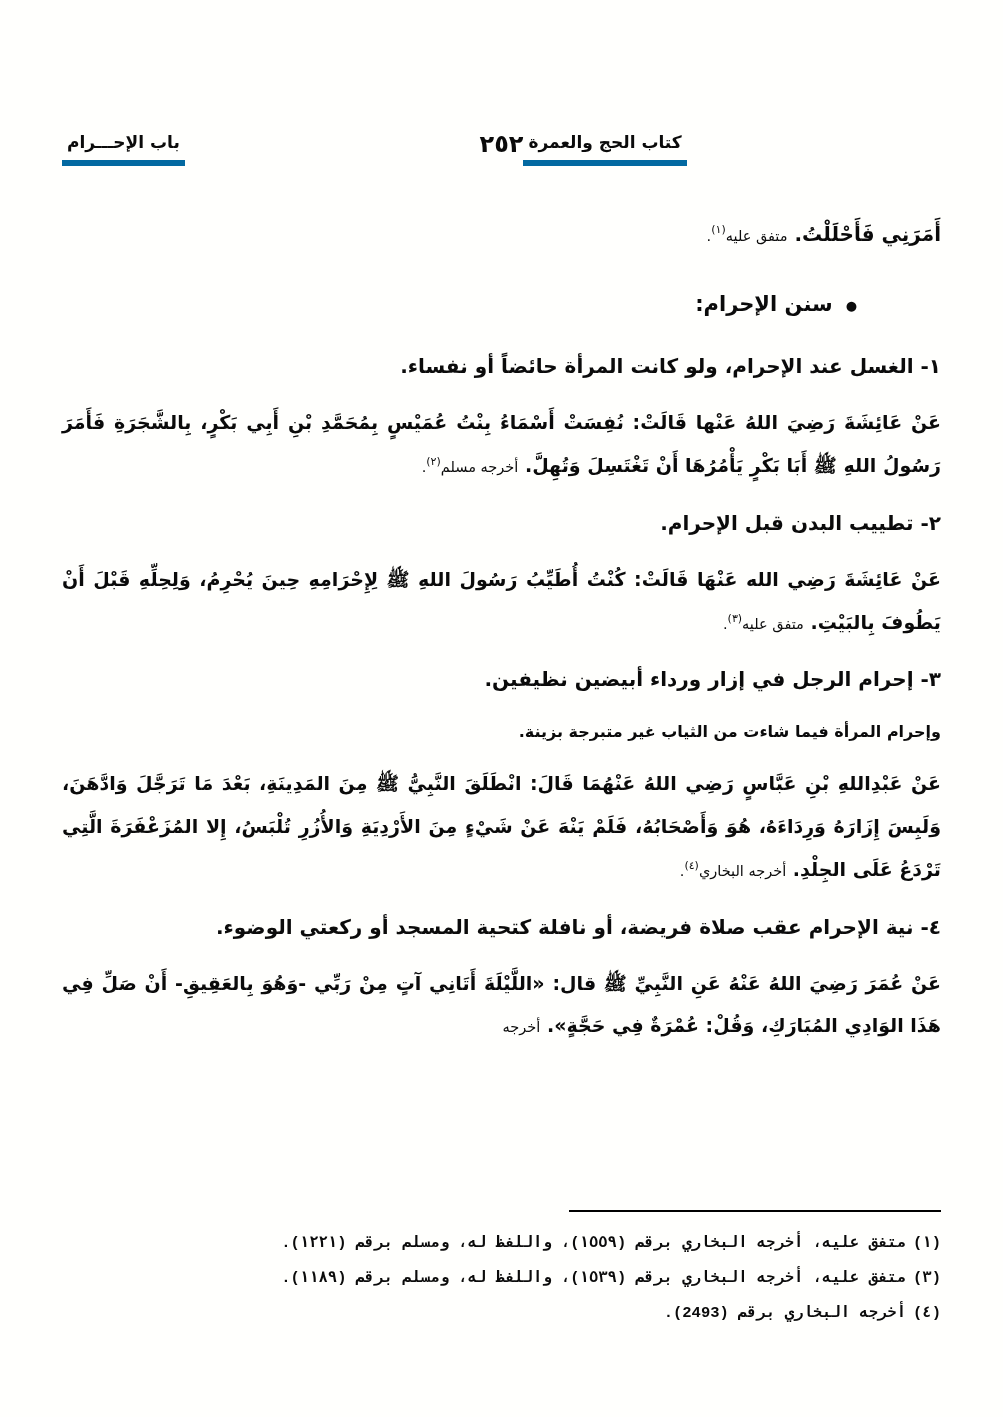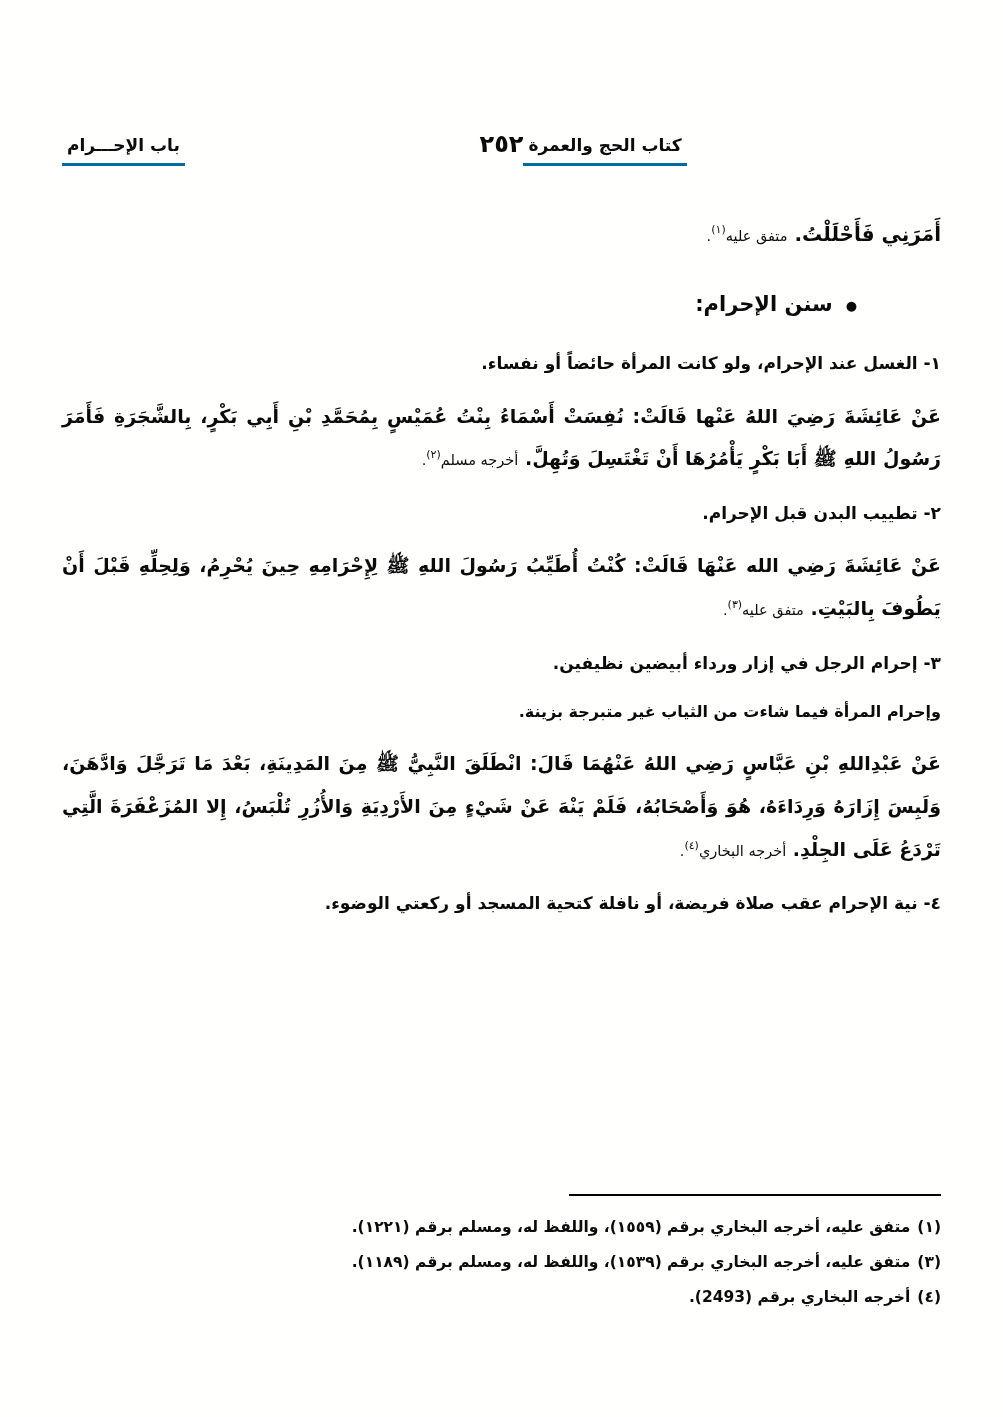--- a/index.html
+++ b/index.html
@@ -27,21 +27,21 @@
     margin-bottom: 46px;
   }
   .header-side { flex: 1 1 0; }
   .header-side.start { text-align: left; }
   .header-side.end { text-align: left; }
   .running-title {
     display: inline-block;
     font-weight: bold;
     font-size: 17px;
     padding: 0 5px 8px 5px;
-    border-bottom: 3px solid #0369a1;
+    border-bottom: 6px solid #0369a1;
   }
   .page-number {
     flex: 0 0 auto;
     font-weight: bold;
     font-size: 24px;
     padding-bottom: 8px;
     margin-top: 42px;
   }
 
   
@@ -65,21 +65,21 @@
     margin-bottom: 16px;
     text-align: right;
   }
   .bullet {
     font-size: 13px;
     line-height: 1;
     transform: translateY(1px);
   }
   .item-heading {
     text-align: right;
-    font-size: 17px;
+    font-size: 20px;
     margin: 14px 0 12px 0;
   }
   .sub-heading {
     text-align: right;
     font-size: 16px;
     margin: 2px 0 12px 0;
   }
   .hadith {
     margin-bottom: 12px;
   }
@@ -91,22 +91,23 @@
     font-size: 11px;
     font-weight: normal;
     vertical-align: super;
   }
 
   
   .footnotes {
     position: absolute;
     right: 62px;
     left: 62px;
-    bottom: 102px;
+    bottom: 86px;
     direction: rtl;
+    font-family: Liberation Mono, monospace;
   }
   .fn-separator {
     width: 372px;
     border-top: 2.5px solid #000;
     margin-bottom: 14px;
   }
   .footnote {
     font-size: 15.5px;
     font-weight: bold;
     line-height: 2.25;
@@ -159,20 +160,24 @@
 
     <p class="sub-heading">وإحرام المرأة فيما شاءت من الثياب غير متبرجة بزينة.</p>
 
     <p class="hadith">
       <span>عَنْ عَبْدِاللهِ بْنِ عَبَّاسٍ رَضِي اللهُ عَنْهُمَا قَالَ: انْطَلَقَ النَّبِيُّ ﷺ مِنَ المَدِينَةِ، بَعْدَ مَا تَرَجَّلَ وَادَّهَنَ، وَلَبِسَ إِزَارَهُ وَرِدَاءَهُ، هُوَ وَأَصْحَابُهُ، فَلَمْ يَنْهَ عَنْ شَيْءٍ مِنَ الأَرْدِيَةِ وَالأُزُرِ تُلْبَسُ، إِلا المُزَعْفَرَةَ الَّتِي تَرْدَعُ عَلَى الجِلْدِ.</span>
       <span class="src">أخرجه البخاري</span><sup class="fn-ref">(٤)</sup><span class="src">.</span>
     </p>
 
     <p class="item-heading">٤- نية الإحرام عقب صلاة فريضة، أو نافلة كتحية المسجد أو ركعتي الوضوء.</p>
 
+    <p class="hadith">
+      <span>عَنْ عُمَرَ رَضِيَ اللهُ عَنْهُ عَنِ النَّبِيِّ ﷺ قال: «اللَّيْلَةَ أَتَانِي آتٍ مِنْ رَبِّي -وَهُوَ بِالعَقِيقِ- أَنْ صَلِّ فِي هَذَا الوَادِي المُبَارَكِ، وَقُلْ: عُمْرَةٌ فِي حَجَّةٍ».</span>
+      <span class="src">أخرجه</span>
+    </p>
 
   </main>
 
   <footer class="footnotes">
     <div class="fn-separator"></div>
 
     <p class="footnote">
       <span class="fn-marker">(١)</span><span>متفق عليه، أخرجه البخاري برقم (١٥٥٩)، واللفظ له، ومسلم برقم (١٢٢١).</span>
     </p>
     <p class="footnote">

